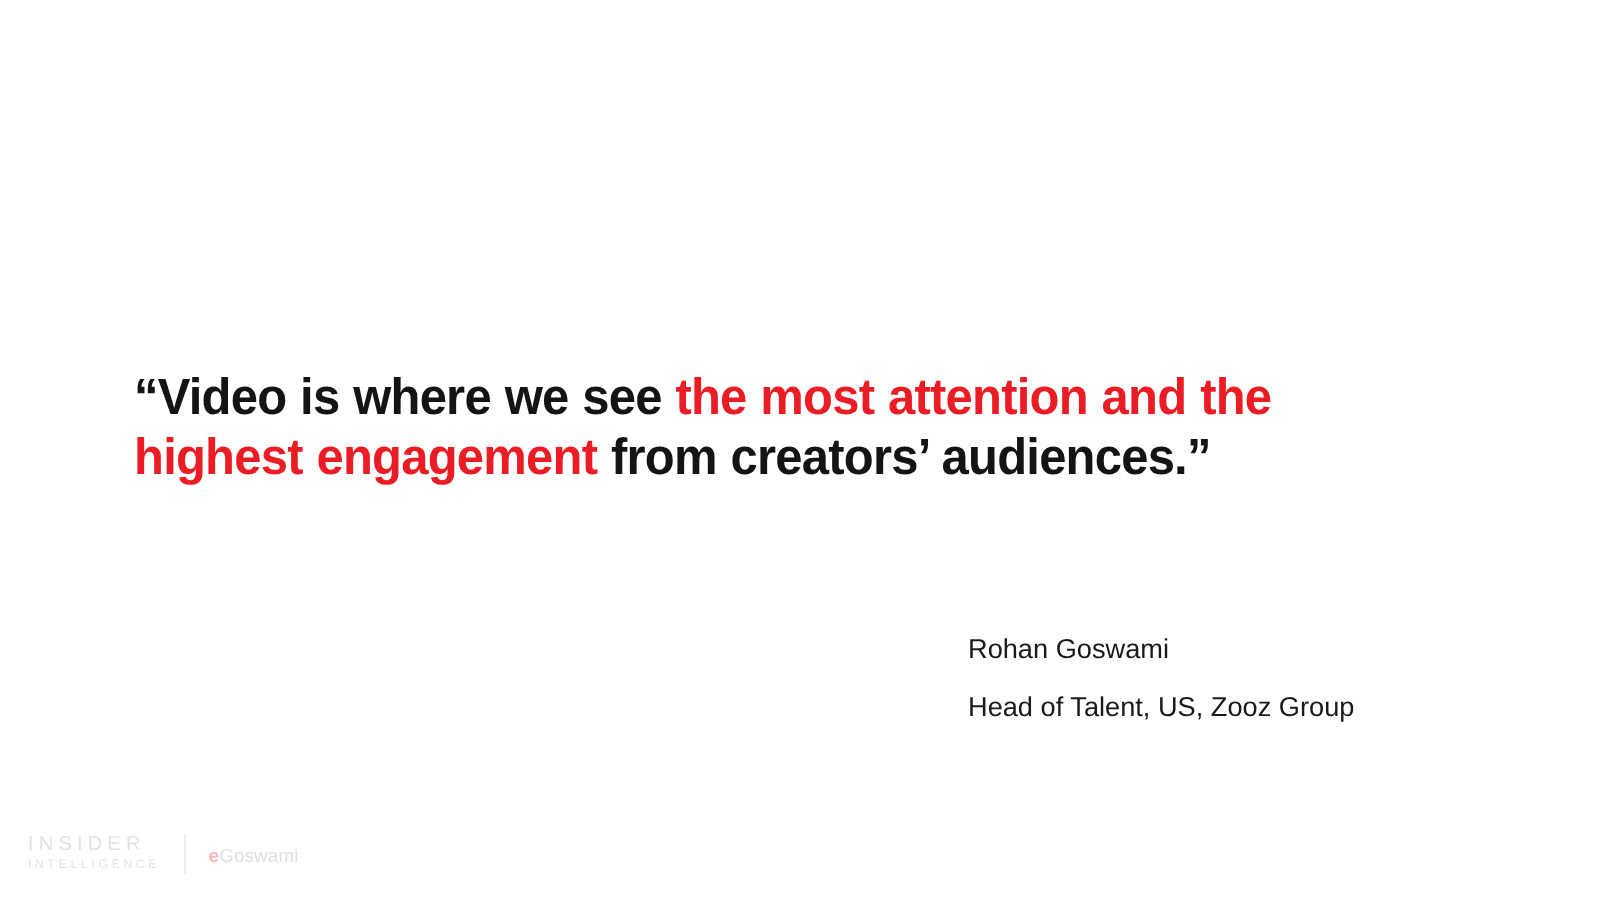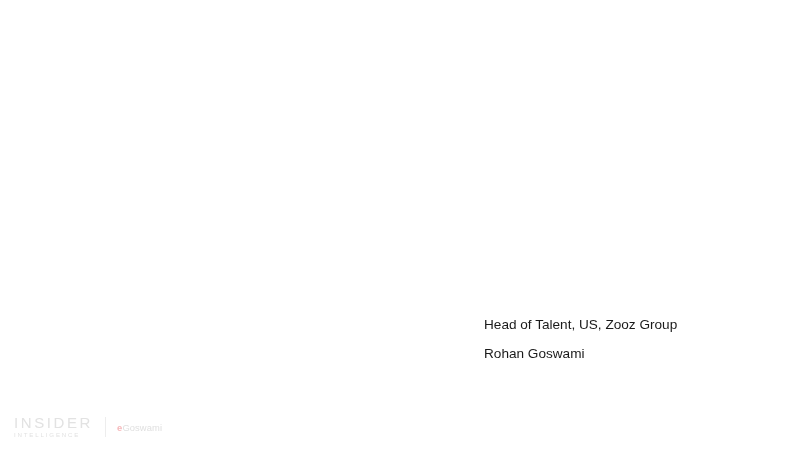--- a/index.html
+++ b/index.html
@@ -71,21 +71,21 @@
     height: 22px;
   }
   .logo-ii {
     display: flex;
     flex-direction: column;
     justify-content: center;
     line-height: 1;
   }
   .logo-ii-top {
     font-family: "Liberation Sans", sans-serif;
-    font-size: 15px;
+    font-size: 10px;
     letter-spacing: 2.6px;
     color: #e2e2e2;
     font-weight: normal;
   }
   .logo-ii-bottom {
     font-family: "Liberation Sans", sans-serif;
     font-size: 6.1px;
     letter-spacing: 1.85px;
     color: #e2e2e2;
     margin-top: 2px;
@@ -109,24 +109,27 @@
   }
   .logo-emarketer .rest {
     color: #e0e0e0;
   }
 </style>
 </head>
 <body>
 
 <div class="slide">
 
+  <div class="quote-block">
+    <p class="quote-text"><span>“</span><span>Video is where we see </span><span class="hl">the most attention and the highest engagement</span><span> from creators’ audiences.</span><span>”</span></p>
+  </div>
 
   <div class="attribution">
+    <p class="attr-line">Rohan Goswami</p>
     <p class="attr-line">Head of Talent, US, Zooz Group</p>
-    <p class="attr-line">Rohan Goswami</p>
   </div>
 
   <div class="logo-lockup">
     <div class="logo-ii">
       <span class="logo-ii-top">INSIDER</span>
       <span class="logo-ii-bottom">INTELLIGENCE</span>
     </div>
     <div class="logo-divider"></div>
     <div class="logo-emarketer"><span class="e">e</span><span class="rest">Goswami</span></div>
   </div>

